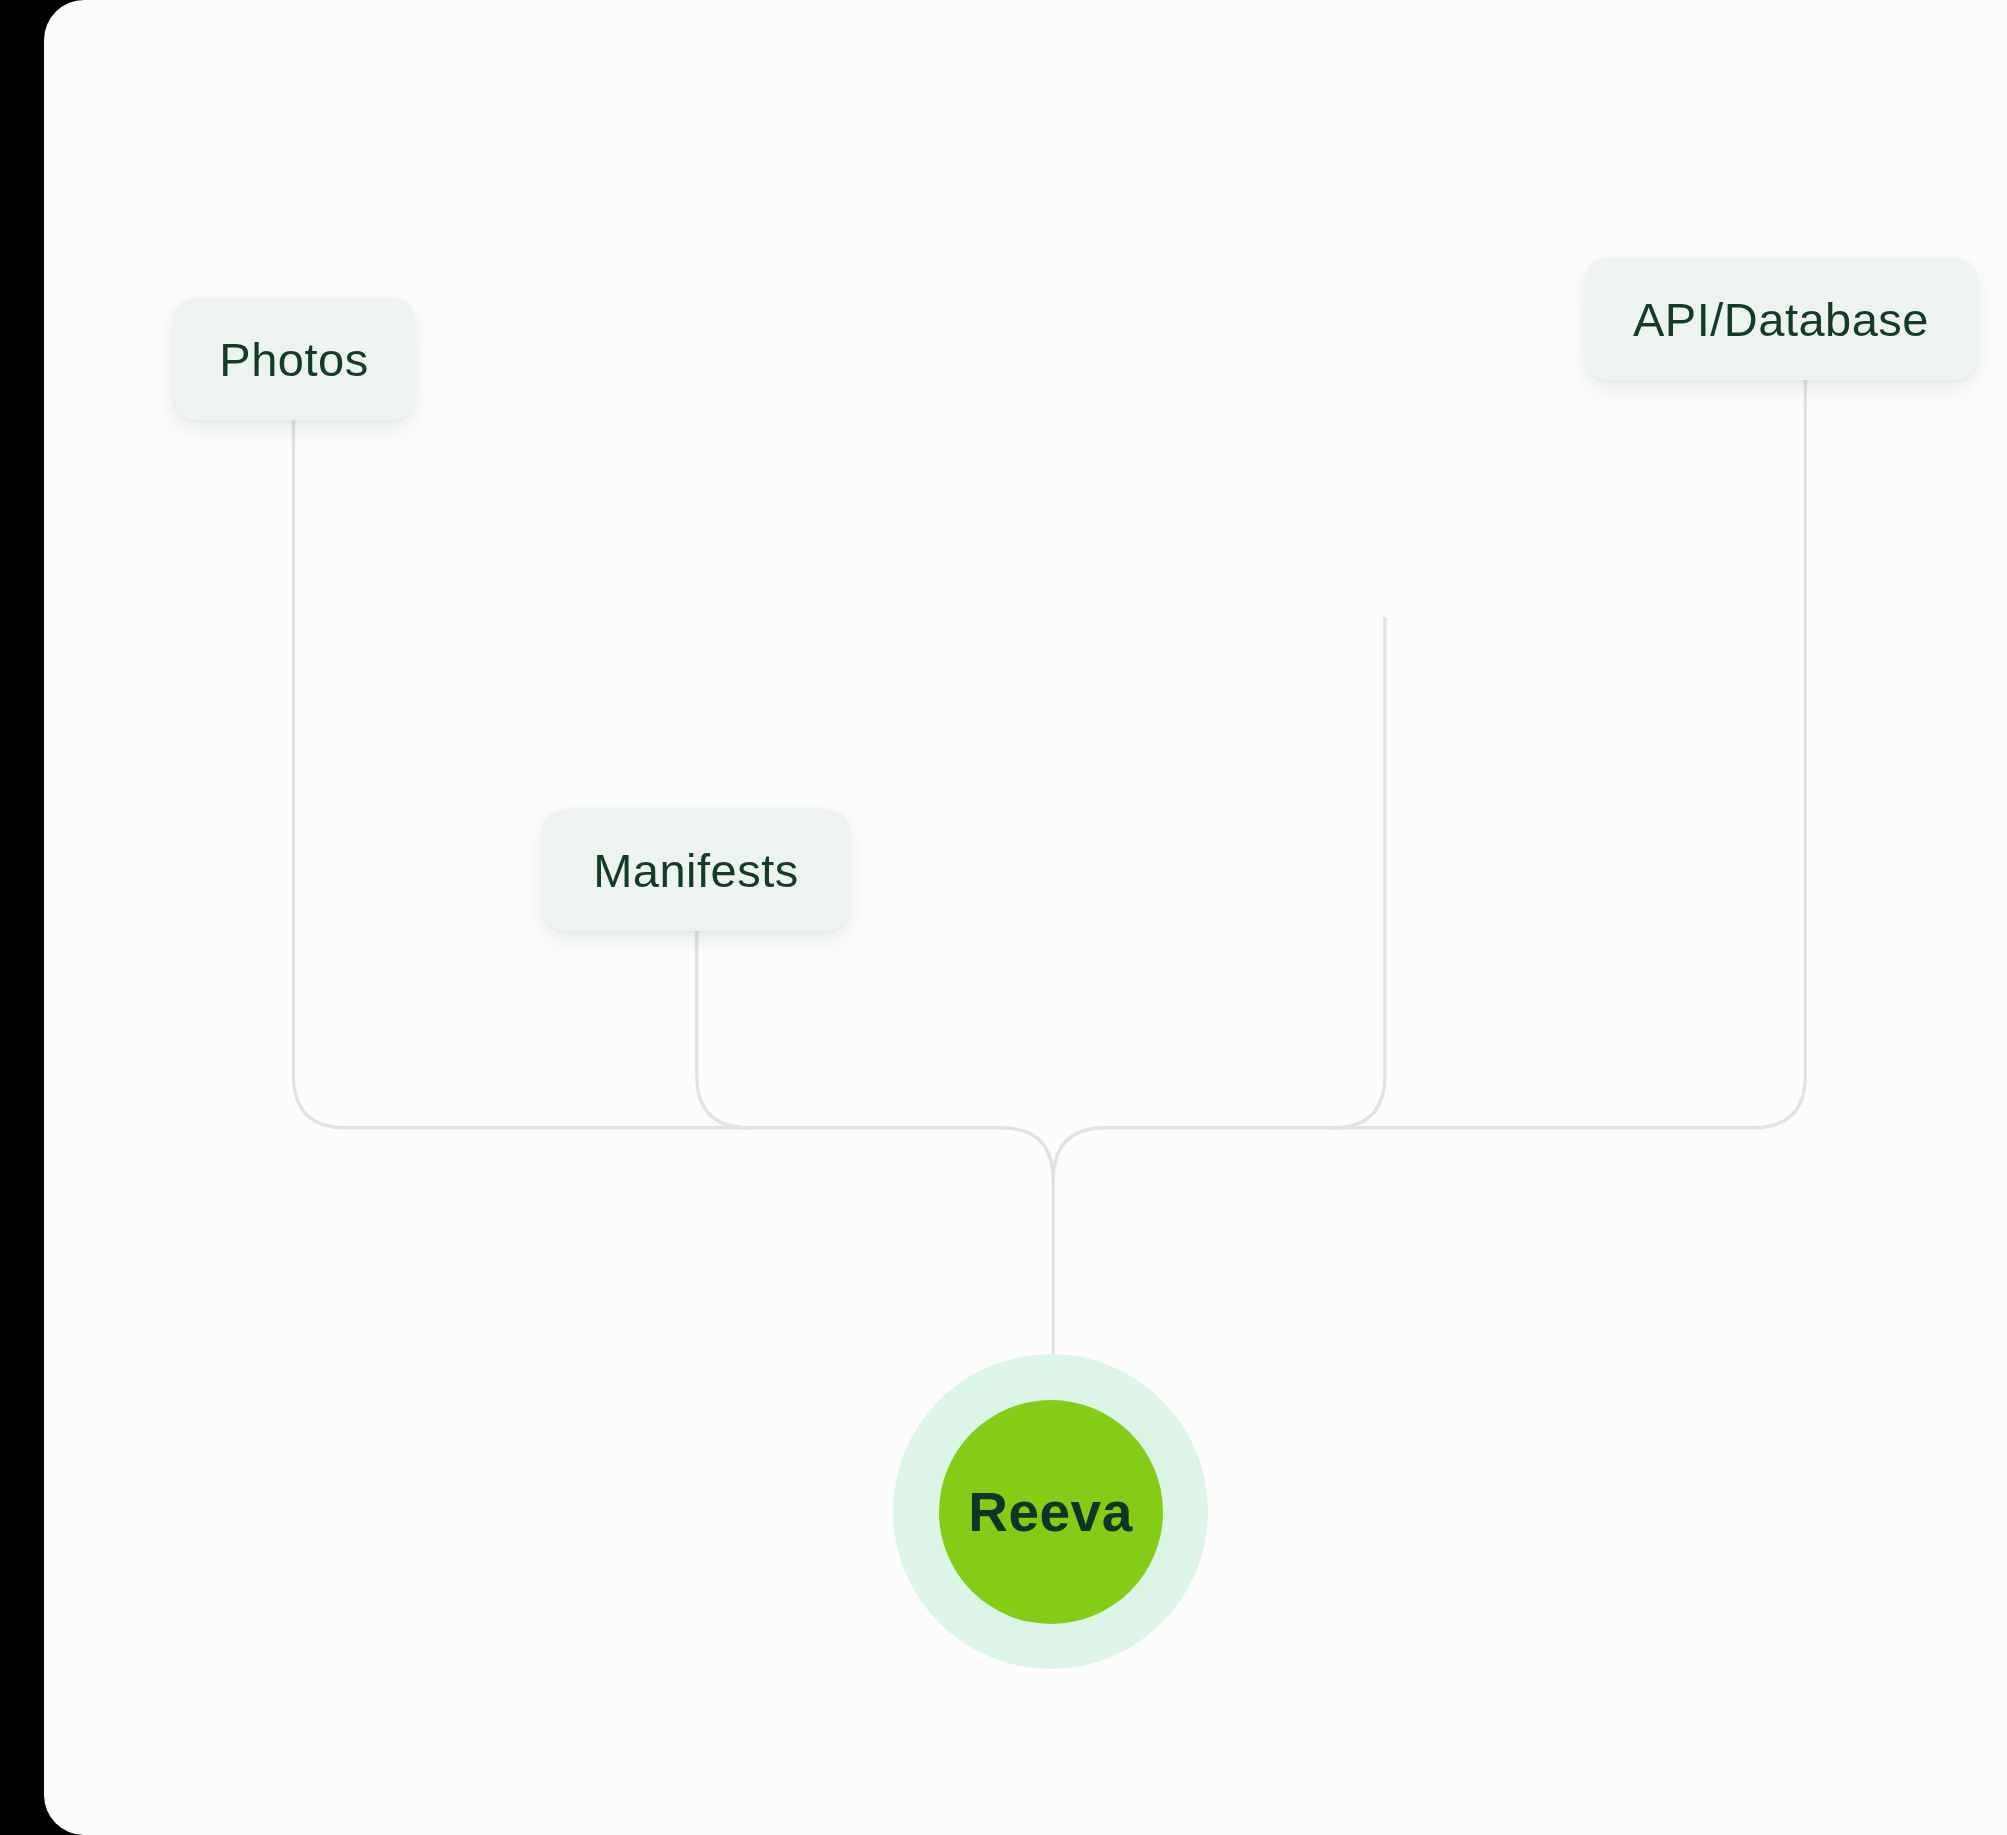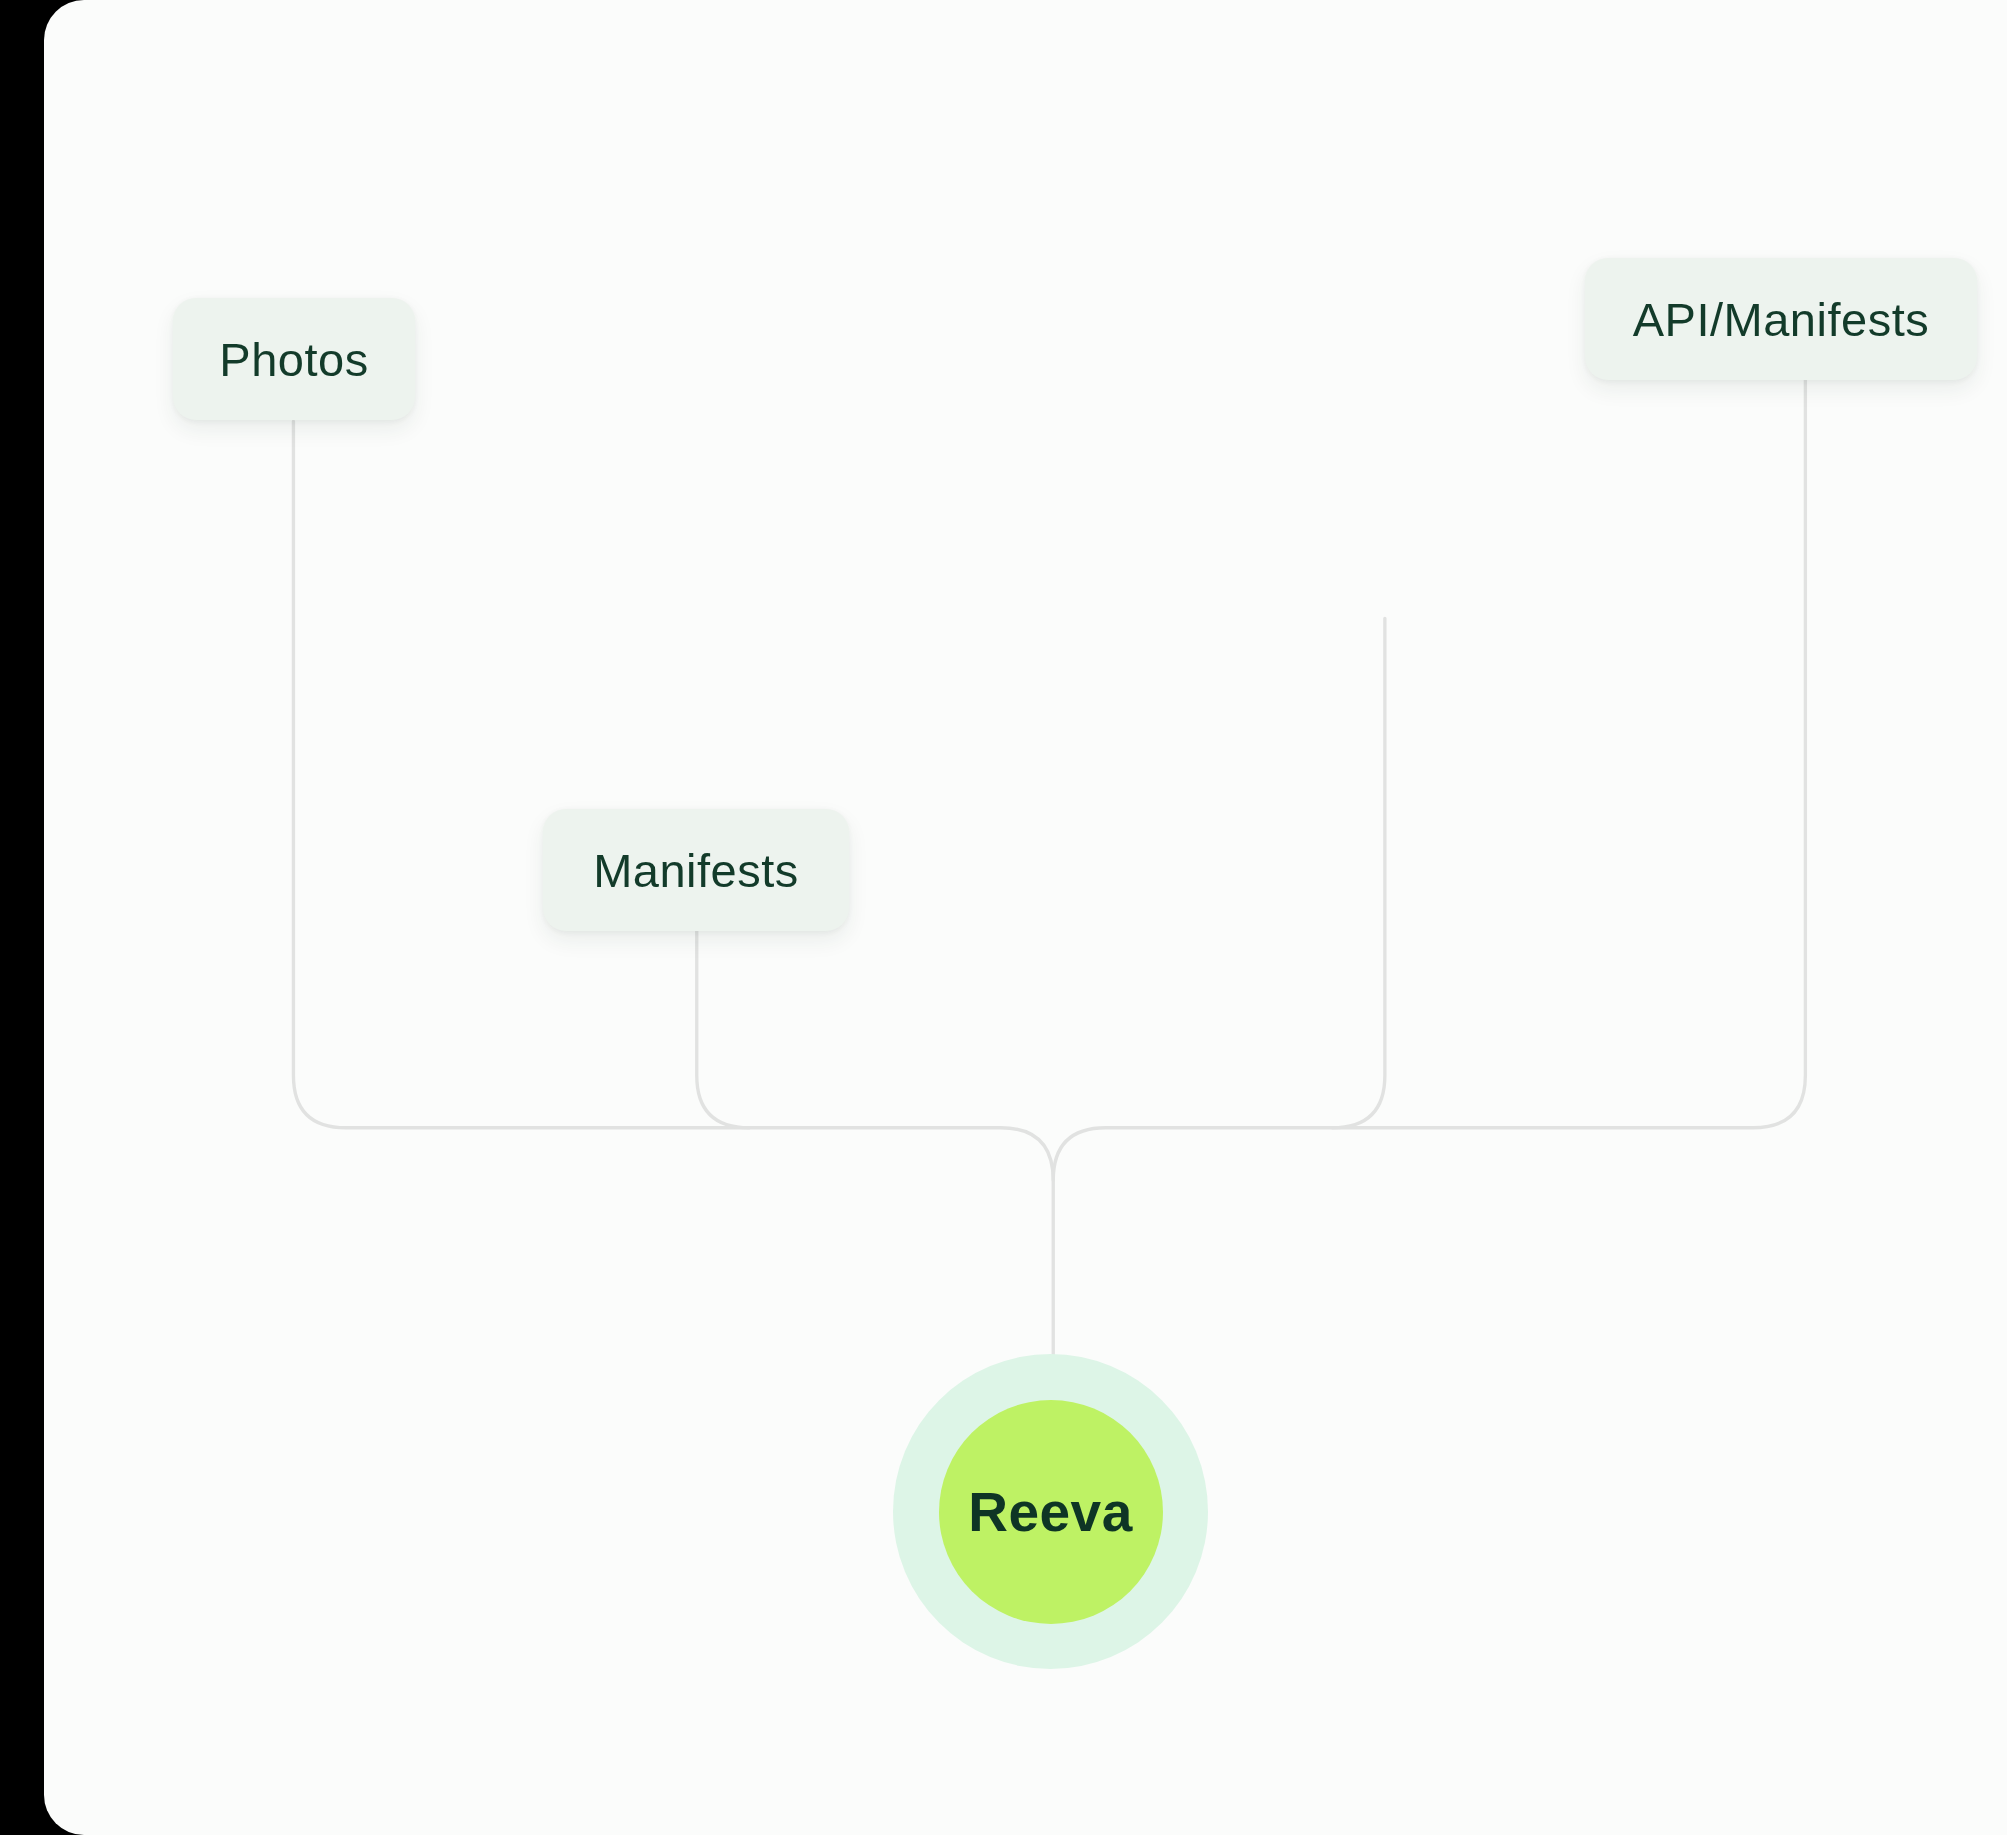--- a/index.html
+++ b/index.html
@@ -61,21 +61,21 @@
     border-radius: 50%;
     background: #ddf5e7;
     display: flex;
     align-items: center;
     justify-content: center;
   }
   .hub-inner {
     width: 224px;
     height: 224px;
     border-radius: 50%;
-    background: #bef264;
+    background: #84cc16;
     display: flex;
     align-items: center;
     justify-content: center;
   }
   .hub-inner .label {
     color: #0e3525;
     font-size: 55px;
     font-weight: 700;
     letter-spacing: 0.5px;
   }
@@ -99,21 +99,21 @@
   <div class="node node-photos">
     <span class="label">Photos</span>
   </div>
 
   <div class="node node-manifests">
     <span class="label">Manifests</span>
   </div>
 
 
   <div class="node node-api">
-    <span class="label">API/Manifests</span>
+    <span class="label">API/Database</span>
   </div>
 
   <div class="hub-outer">
     <div class="hub-inner">
       <span class="label">Reeva</span>
     </div>
   </div>
 
 </div>
 

